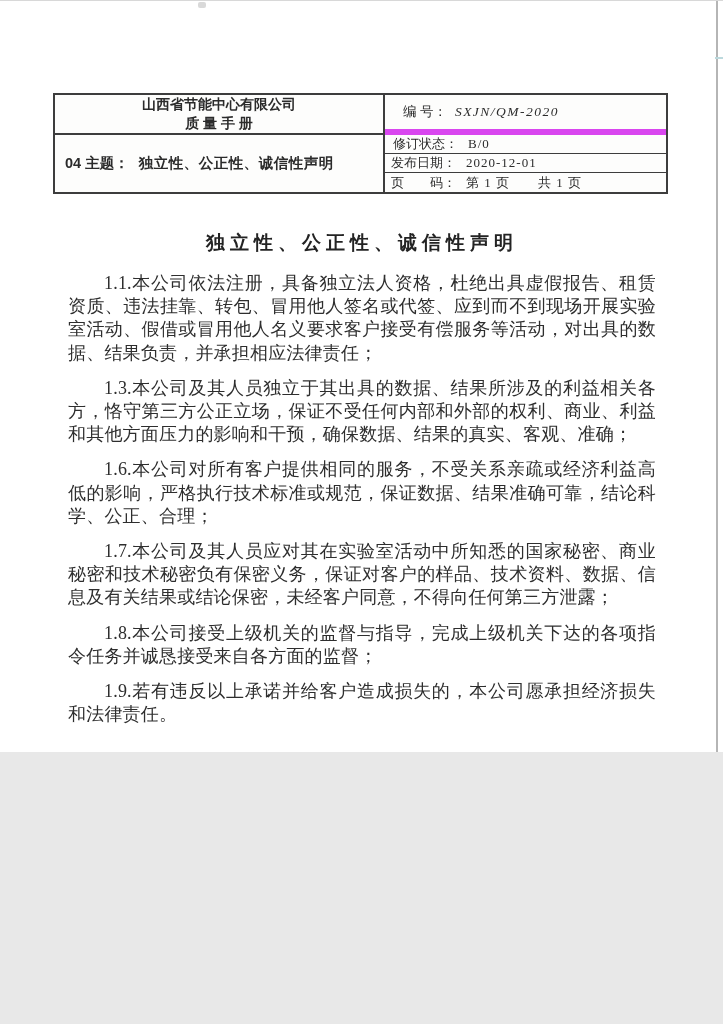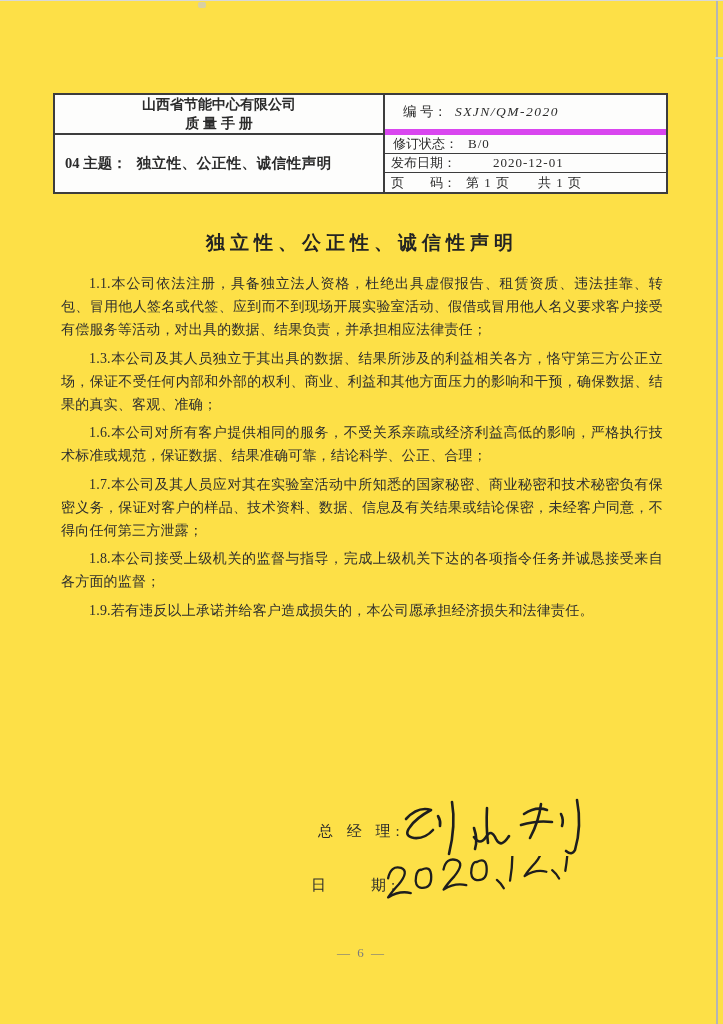--- a/index.html
+++ b/index.html
@@ -1,20 +1,20 @@
 <!DOCTYPE html>
 <html><head>
 <meta charset="utf-8">
 <style>
   html,body { margin:0; padding:0; background:#e8e8e8; }
   .sheet {
     position:relative;
-    width:723px; height:1024px;
+    width:723px; height:752px;
     margin:0 auto;
-    background:#fde047;
+    background:#ffffff;
     overflow:hidden;
     font-family:"Liberation Serif","DejaVu Serif",serif;
     color:#2b2b2b;
   }
   
   .scan-edge-right { position:absolute; top:0; right:5px; width:2px; height:1024px; background:#b5b5b5; }
   .scan-edge-top { position:absolute; top:0; left:0; width:723px; height:1px; background:#d8d8d8; }
   .scan-smudge { position:absolute; top:2px; left:198px; width:8px; height:6px; background:#c9c9c9; border-radius:2px; opacity:.7; }
   .scan-blue-tick { position:absolute; top:57px; right:0; width:8px; height:2px; background:#bcd9dd; }
 
@@ -34,45 +34,45 @@
     display:flex; flex-direction:column; justify-content:center; align-items:center;
     font-weight:bold; font-size:14px; line-height:1.35;
     font-family:"Liberation Sans","DejaVu Sans",sans-serif;
   }
   .ht-subject {
     grid-column:1; grid-row:2/5;
     border-right:2px solid #3d3d3d;
     display:flex; align-items:center;
     padding-left:10px;
     font-weight:bold; font-size:14.5px;
-    font-family:Liberation Serif, serif;
+    font-family:Liberation Sans, sans-serif;
   }
   .ht-subject .subj-value { margin-left:10px; letter-spacing:.5px; }
   .ht-docnum {
     grid-column:2; grid-row:1;
     border-bottom:6px solid #d946ef;
     display:flex; align-items:center; padding-left:18px;
     font-size:13.5px;
   }
   .ht-docnum .docnum-value { font-style:italic; margin-left:8px; letter-spacing:1.5px; }
   .ht-sub { grid-column:2; display:flex; align-items:center; padding-left:6px; font-size:13px; }
   .ht-sub .sub-value { margin-left:10px; letter-spacing:1px; }
   .ht-rev  { grid-row:2; border-bottom:1.5px solid #3d3d3d;padding-left:8px; }
-  .ht-date { grid-row:3; border-bottom:1.5px solid #3d3d3d;gap:27px; }
+  .ht-date { grid-row:3; border-bottom:1.5px solid #3d3d3d; }
   .ht-page { grid-row:4; }
 
   
   .declaration { position:absolute; left:56px; top:230px; width:612px; }
   .decl-title {
     text-align:center; font-weight:bold; font-size:19px; letter-spacing:5px;
     font-family:"Liberation Sans","DejaVu Sans",sans-serif;
     margin:0 0 16px 0; color:#232323;
   }
   .decl-p {
-    margin:5px; font-size:14px; line-height:23.2px;
+    margin:12px; font-size:18px; line-height:23.2px;
     text-align:justify; text-indent:2em; color:#2e2e2e;
     letter-spacing:.2px;
   }
 
   
   .sig-label {
     position:absolute; font-size:15px; letter-spacing:5px; color:#2b2b2b;
   }
   .sig-label-manager { left:318px; top:822px; }
   .sig-label-date { left:311px; top:876px; }

